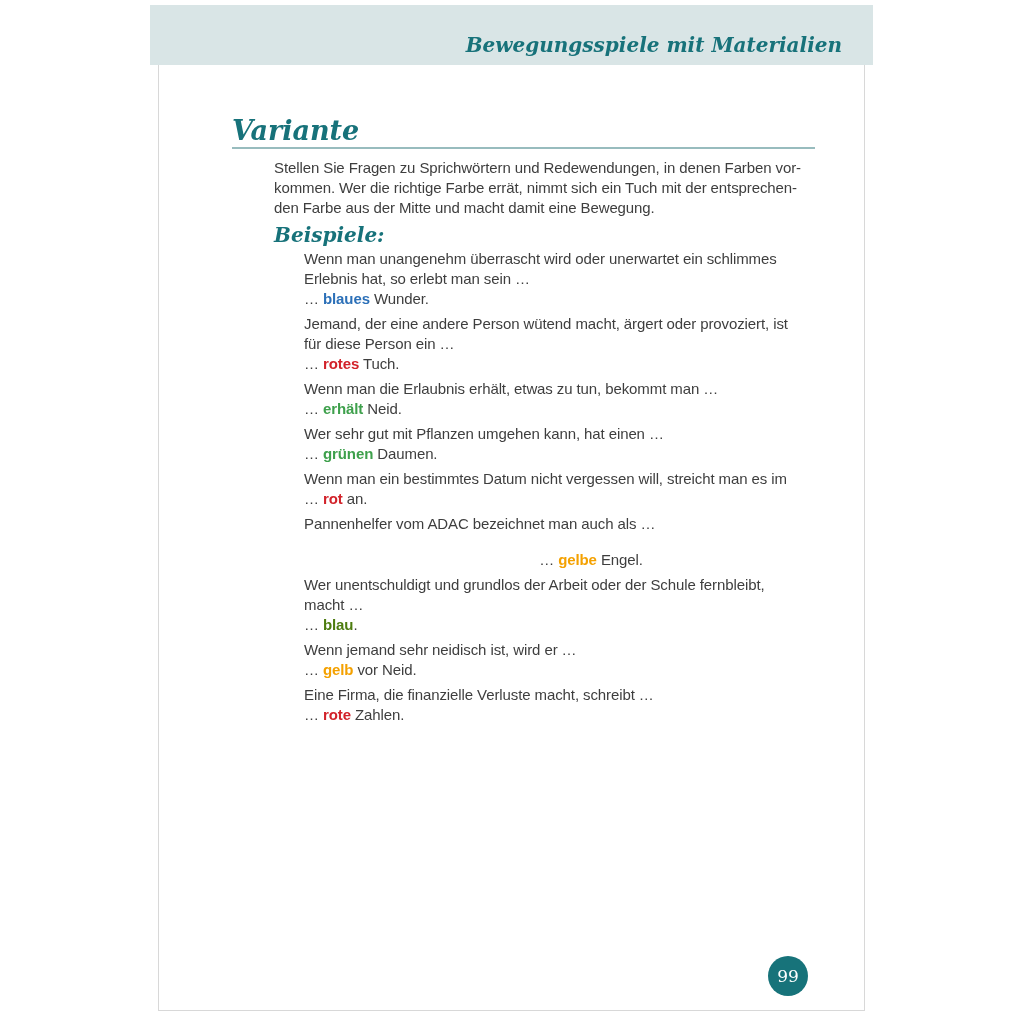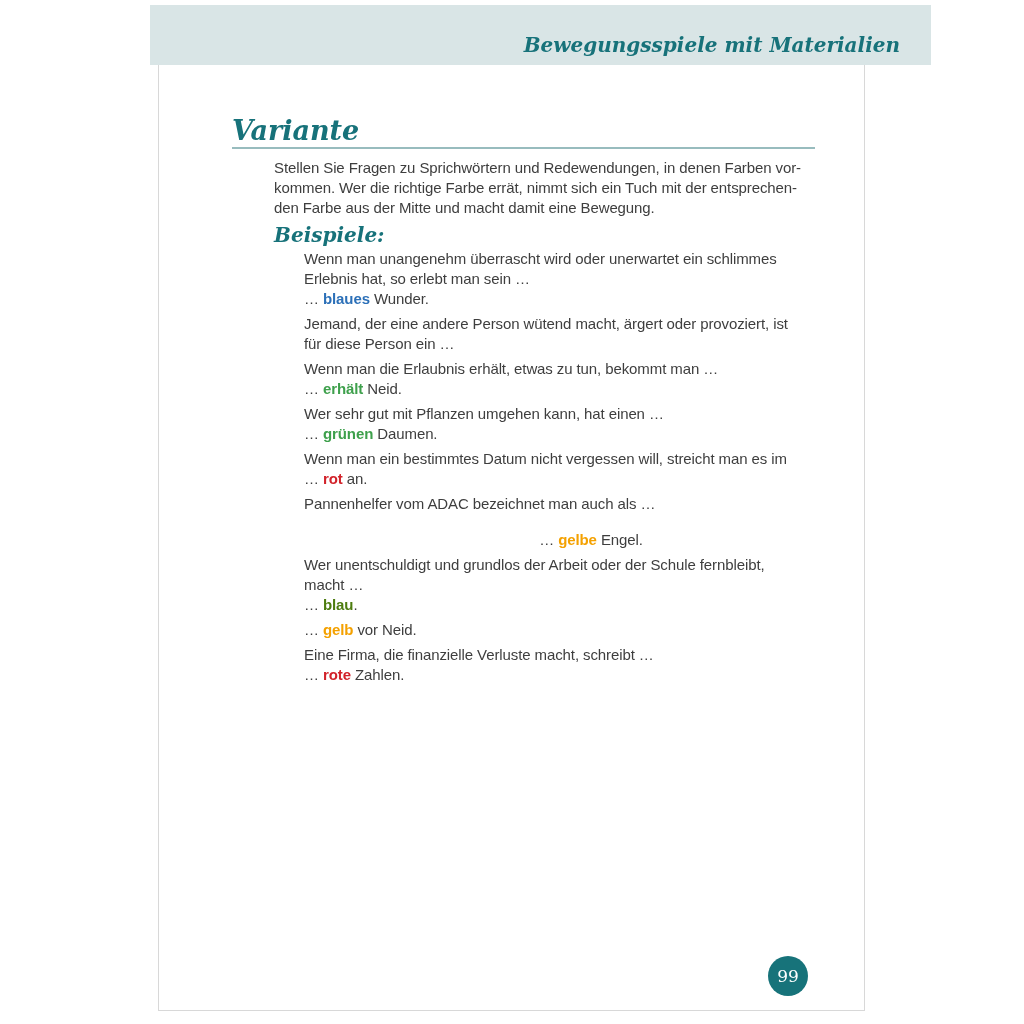--- a/index.html
+++ b/index.html
@@ -13,21 +13,21 @@
   html,body{margin:0;padding:0;}
   body{
     width:1024px;height:1024px;position:relative;background:#ffffff;
     font-family:"Liberation Sans", sans-serif;overflow:hidden;
   }
   .sheet{
     position:absolute;left:158px;top:8px;width:707px;height:1003px;
     background:#ffffff;border:1px solid var(--border);box-sizing:border-box;
   }
   .band{
-    position:absolute;left:150px;top:5px;width:781px;height:60px;
+    position:absolute;left:150px;top:5px;width:723px;height:60px;
     background:var(--band);
     display:flex;justify-content:flex-end;align-items:flex-end;
     padding:0 31px 8px 0;box-sizing:border-box;
   }
   .band-title{
     font-family:"DejaVu Serif", serif;font-style:italic;font-weight:600;
     font-size:20px;color:var(--teal);white-space:nowrap;
   }
   .content{position:absolute;left:170px;top:65px;width:708px;}
   .variante{
@@ -82,20 +82,21 @@
 
   <div class="examples">
       <div class="example">
         <div class="q-line">Wenn man unangenehm überrascht wird oder unerwartet ein schlimmes</div>
         <div class="q-line">Erlebnis hat, so erlebt man sein …</div>
         <div class="a-line"><span>… </span><span class="answer-word" style="color: rgb(44, 112, 184);">blaues</span><span> Wunder.</span></div>
       </div>
       <div class="example">
         <div class="q-line">Jemand, der eine andere Person wütend macht, ärgert oder provoziert, ist</div>
         <div class="q-line">für diese Person ein …</div>
+        <div class="a-line"><span>… </span><span class="answer-word" style="color: rgb(210, 34, 42);">rotes</span><span> Tuch.</span></div>
       </div>
       <div class="example">
         <div class="q-line">Wenn man die Erlaubnis erhält, etwas zu tun, bekommt man …</div>
         <div class="a-line"><span>… </span><span class="answer-word" style="color: rgb(62, 160, 76);">erhält</span><span> Neid.</span></div>
       </div>
       <div class="example">
         <div class="q-line">Wer sehr gut mit Pflanzen umgehen kann, hat einen …</div>
         <div class="a-line"><span>… </span><span class="answer-word" style="color: rgb(62, 160, 76);">grünen</span><span> Daumen.</span></div>
       </div>
       <div class="example">
@@ -105,20 +106,21 @@
       <div class="example">
         <div class="q-line">Pannenhelfer vom ADAC bezeichnet man auch als …</div>
         <div class="a-line gap"><span>… </span><span class="answer-word" style="color: rgb(244, 161, 0);">gelbe</span><span> Engel.</span></div>
       </div>
       <div class="example">
         <div class="q-line">Wer unentschuldigt und grundlos der Arbeit oder der Schule fernbleibt,</div>
         <div class="q-line">macht …</div>
         <div class="a-line"><span>… </span><span class="answer-word" style="color: #4d7c0f;">blau</span><span>.</span></div>
       </div>
       <div class="example">
+        <div class="q-line">Wenn jemand sehr neidisch ist, wird er …</div>
         <div class="a-line"><span>… </span><span class="answer-word" style="color: rgb(244, 161, 0);">gelb</span><span> vor Neid.</span></div>
       </div>
       <div class="example">
         <div class="q-line">Eine Firma, die finanzielle Verluste macht, schreibt …</div>
         <div class="a-line"><span>… </span><span class="answer-word" style="color: rgb(210, 34, 42);">rote</span><span> Zahlen.</span></div>
       </div>
     </div>
 </div>
 
 <div class="badge">

